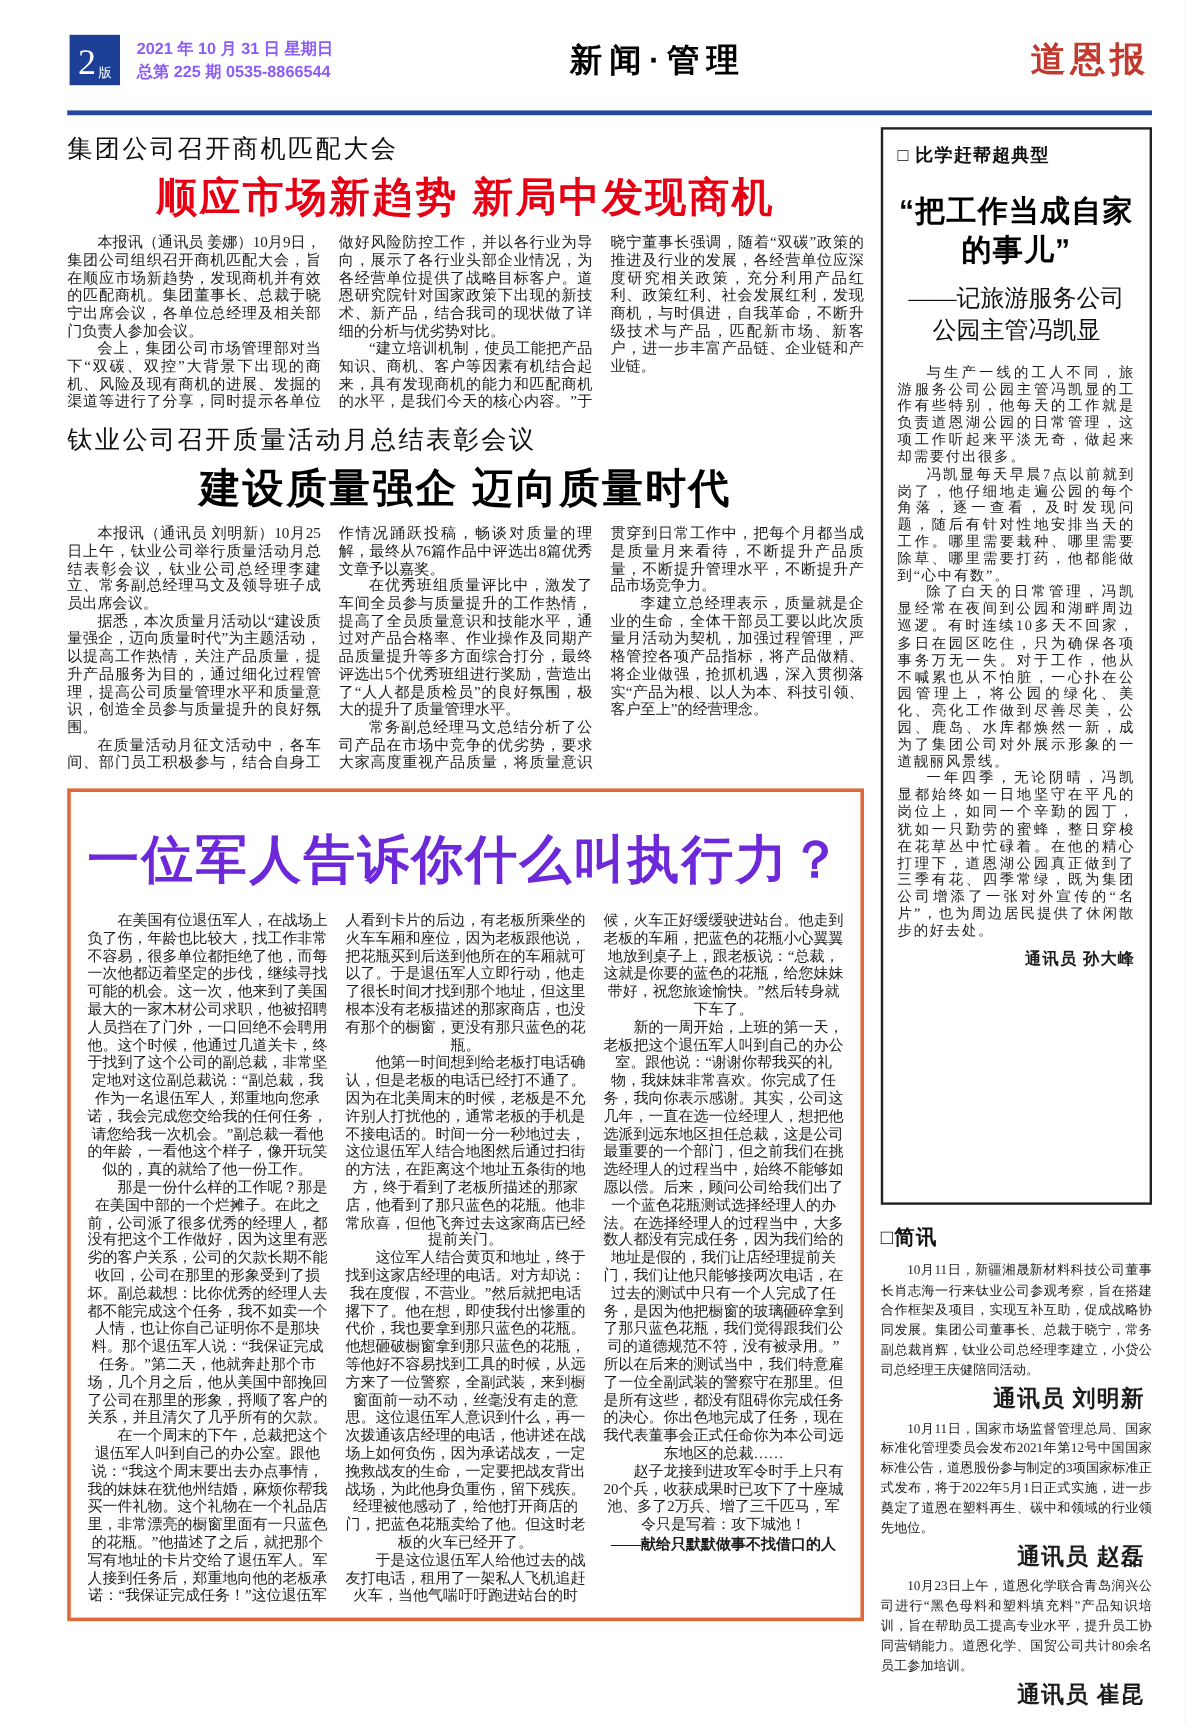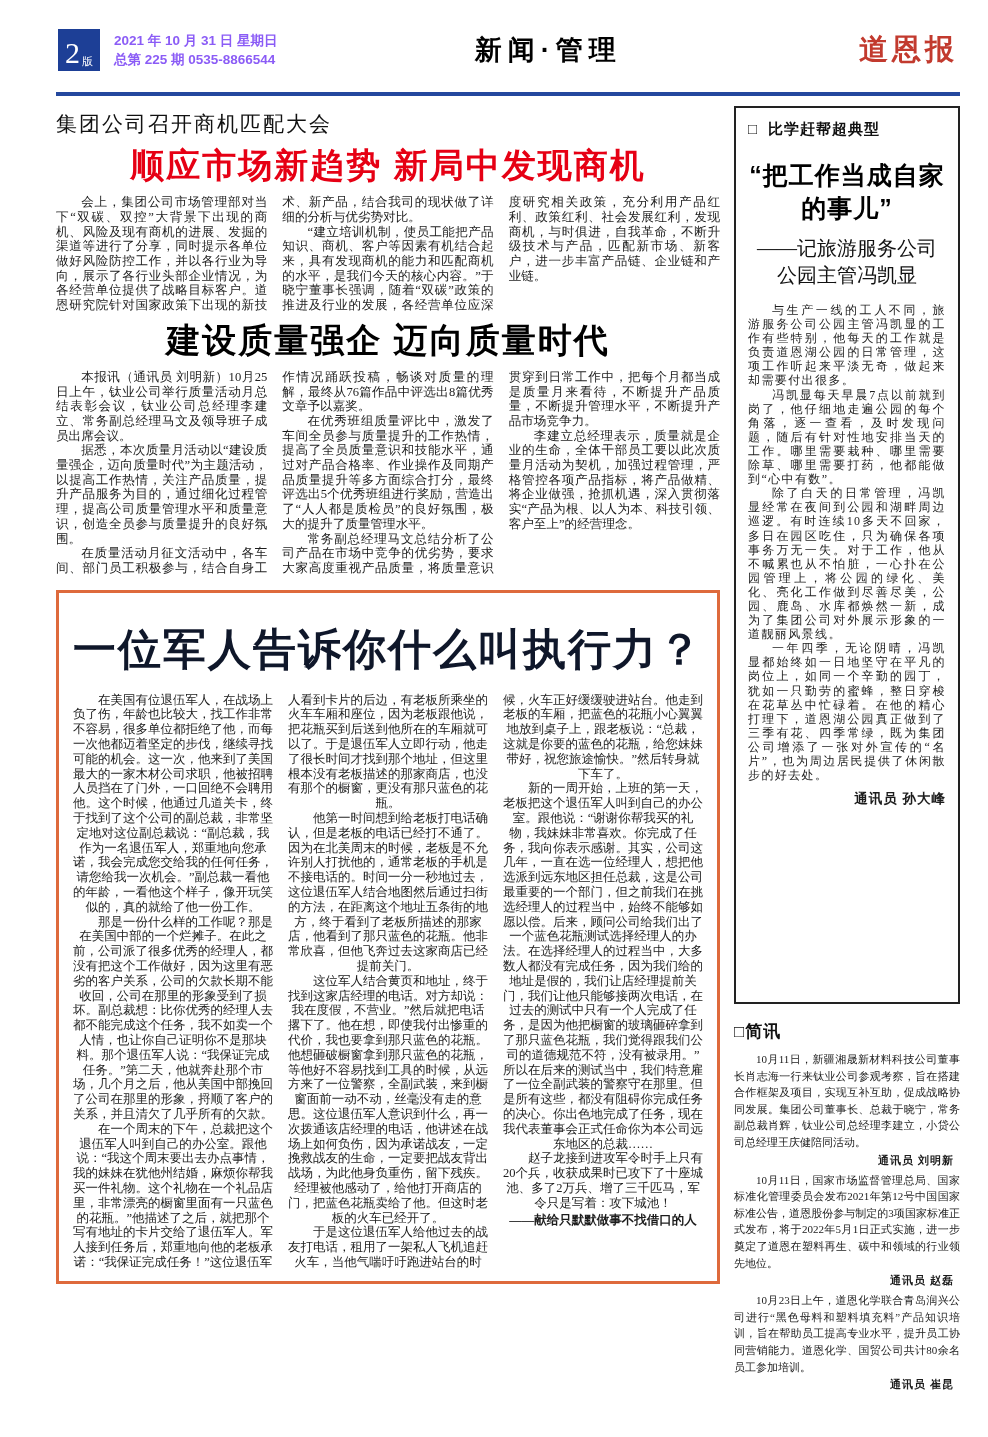--- a/index.html
+++ b/index.html
@@ -26,37 +26,37 @@
   .kicker { text-align:left; font-size:21px; letter-spacing:2px; color:#111; margin-top:10px; }
   .headline { text-align:center; font-family:"Liberation Sans", sans-serif; font-weight:900; font-size:34px; letter-spacing:2px; line-height:1.15; margin:8px 0 10px; }
   .headline.red { color:#e60014; }
   .headline.black { color:#000; }
   .cols3 { column-count:3; column-gap:15px; text-align:justify; }
   .art-body { font-size:12.6px; line-height:14.7px; }
   .art-body p { text-indent:2em; }
   .flow { display:contents; }
   
   .story-box { border:3px solid #de6a3c; margin-top:14px; padding:12px 14px 12px; height:694px; overflow:hidden; }
-  .box-tag { font-family:Liberation Mono, monospace; font-size:15px; font-weight:bold; color:#111; letter-spacing:1px; }
-  .story-headline { text-align:center; font-family:"Liberation Sans", sans-serif; font-weight:900; font-size:43px; letter-spacing:2px; color:#0f172a; margin:16px 0 14px; }
+  .box-tag { font-family:Liberation Serif, serif; font-size:15px; font-weight:bold; color:#111; letter-spacing:1px; }
+  .story-headline { text-align:center; font-family:"Liberation Sans", sans-serif; font-weight:900; font-size:43px; letter-spacing:2px; color:#6d28d9; margin:16px 0 14px; }
   .story-body { font-size:12.5px; line-height:14.8px; font-family:"Liberation Serif", serif; }
   .story-body p { text-indent:2em;text-align:center; }
   .dedication { text-indent:0 !important; text-align:right; font-weight:bold; margin-top:2px; }
   
   .feature-box { border:2px solid #222; margin-top:6px; padding:12px 12px 10px; height:898px; overflow:hidden; }
   .feature-headline { text-align:center; font-family:"Liberation Sans", sans-serif; font-weight:900; font-size:25px; letter-spacing:1px; color:#000; margin:20px 0 10px; }
   .feature-subtitle { text-align:center; font-size:20px; color:#111; margin-bottom:14px; }
   .feature-body { font-size:12px; line-height:14.1px; letter-spacing:1.4px; text-align:justify; }
   .feature-body p { text-indent:2em; }
   .feature-byline { text-align:right; font-family:"Liberation Sans", sans-serif; font-weight:bold; font-size:13.5px; margin-top:8px; letter-spacing:1px; }
   
   .briefs { margin-top:16px; }
   .briefs-tag { font-family:"Liberation Sans", sans-serif; font-size:17px; font-weight:bold; letter-spacing:1px; color:#111; margin-bottom:8px; }
   .brief-text { font-size:11px; line-height:16.6px; text-align:justify; text-indent:2em; }
-  .brief-byline { text-align:right; font-family:"Liberation Sans", sans-serif; font-weight:bold; font-size:11px; margin:2px 6px 4px 0; letter-spacing:1px; }
+  .brief-byline { text-align:right; font-family:"Liberation Sans", sans-serif; font-weight:bold; font-size:19px; margin:2px 6px 4px 0; letter-spacing:1px; }
 </style>
 </head>
 <body>
 
 <div class="page">
 
   <header class="hdr">
     <div class="pagenum">
       <span class="num">2</span>
       <span class="ban">版</span>
@@ -72,28 +72,30 @@
 
   <div class="content">
 
     <div class="main-col">
 
       <article>
         <div class="kicker">集团公司召开商机匹配大会</div>
         <h1 class="headline red">顺应市场新趋势  新局中发现商机</h1>
         <div class="cols3 art-body">
 
+            <p>本报讯（通讯员 姜娜）10月9日，集团公司组织召开商机匹配大会，旨在顺应市场新趋势，发现商机并有效的匹配商机。集团董事长、总裁于晓宁出席会议，各单位总经理及相关部门负责人参加会议。</p>
 
             <p>会上，集团公司市场管理部对当下“双碳、双控”大背景下出现的商机、风险及现有商机的进展、发掘的渠道等进行了分享，同时提示各单位做好风险防控工作，并以各行业为导向，展示了各行业头部企业情况，为各经营单位提供了战略目标客户。道恩研究院针对国家政策下出现的新技术、新产品，结合我司的现状做了详细的分析与优劣势对比。</p>
 
             <p>“建立培训机制，使员工能把产品知识、商机、客户等因素有机结合起来，具有发现商机的能力和匹配商机的水平，是我们今天的核心内容。”于晓宁董事长强调，随着“双碳”政策的推进及行业的发展，各经营单位应深度研究相关政策，充分利用产品红利、政策红利、社会发展红利，发现商机，与时俱进，自我革命，不断升级技术与产品，匹配新市场、新客户，进一步丰富产品链、企业链和产业链。</p>
           </div>
       </article>
 
       <article>
+        <div class="kicker">钛业公司召开质量活动月总结表彰会议</div>
         <h1 class="headline black">建设质量强企  迈向质量时代</h1>
         <div class="cols3 art-body">
 
             <p>本报讯（通讯员 刘明新）10月25日上午，钛业公司举行质量活动月总结表彰会议，钛业公司总经理李建立、常务副总经理马文及领导班子成员出席会议。</p>
 
             <p>据悉，本次质量月活动以“建设质量强企，迈向质量时代”为主题活动，以提高工作热情，关注产品质量，提升产品服务为目的，通过细化过程管理，提高公司质量管理水平和质量意识，创造全员参与质量提升的良好氛围。</p>
 
             <p>在质量活动月征文活动中，各车间、部门员工积极参与，结合自身工作情况踊跃投稿，畅谈对质量的理解，最终从76篇作品中评选出8篇优秀文章予以嘉奖。</p>
 
             <p>在优秀班组质量评比中，激发了车间全员参与质量提升的工作热情，提高了全员质量意识和技能水平，通过对产品合格率、作业操作及同期产品质量提升等多方面综合打分，最终评选出5个优秀班组进行奖励，营造出了“人人都是质检员”的良好氛围，极大的提升了质量管理水平。</p>

